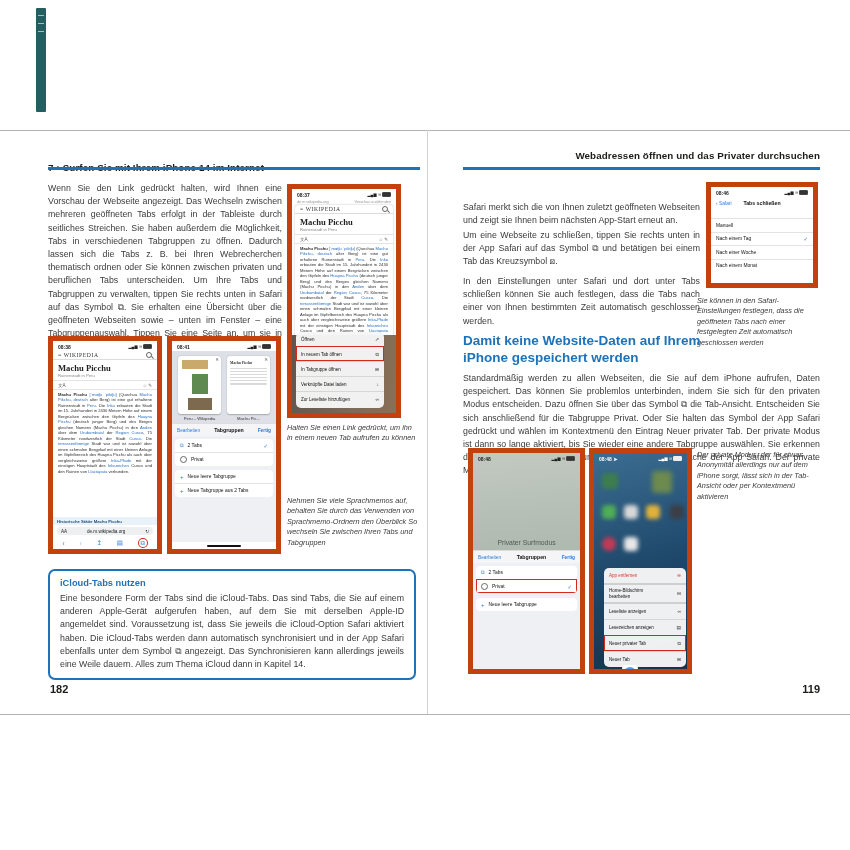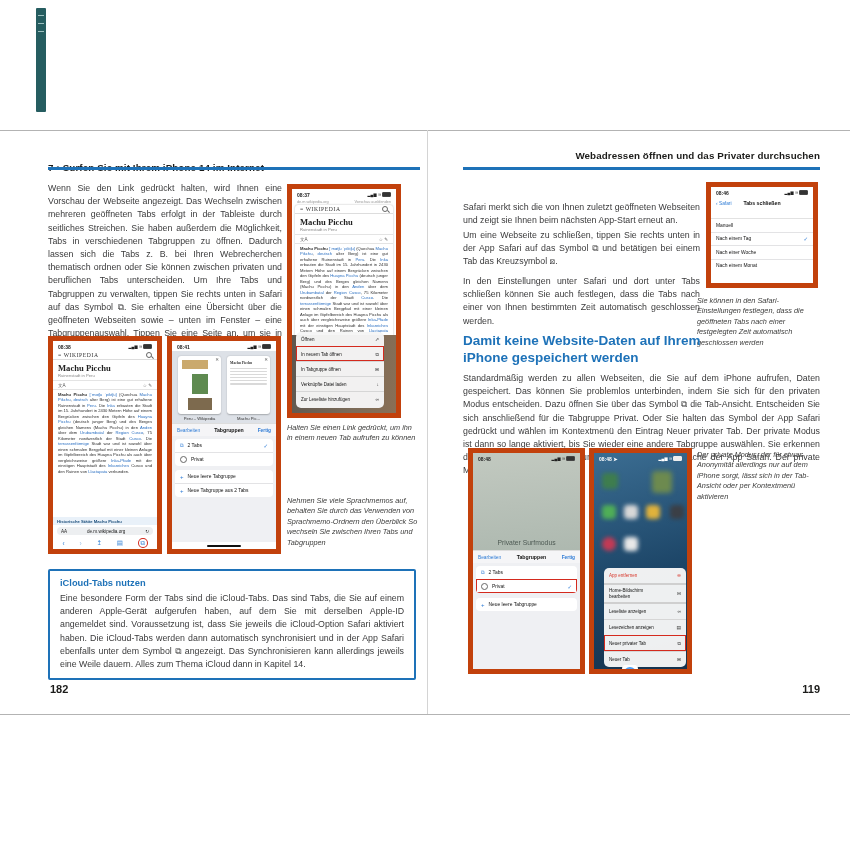--- a/index.html
+++ b/index.html
@@ -11,21 +11,21 @@
   .gutter{background:#d4d4d4}
   .chaptab{background:#265d60;border-radius:1px}
   .chaptab i{display:block;height:1px;background:#9dc0bf;margin:7px 2px}
   
   .hdr{font-size:9.8px;font-weight:bold;color:#1c1c1a;letter-spacing:.1px}
   .blrule{background:#1e72b8;height:2.5px}
   .para{font-size:8.8px;line-height:13.2px;text-align:justify;color:#3a3a3b}
   .cap{font-size:7.3px;line-height:10.4px;font-style:italic;color:#3c3c3b}
   .h2blue{font-size:13.5px;line-height:17px;font-weight:bold;color:#1e72b8}
   .pagenum{font-size:11px;font-weight:bold;color:#1c1c1a}
-  .infobox{border:2px solid #1e72b8;border-radius:2px;padding:7px 10px;background:#fff}
+  .infobox{border:2px solid #1e72b8;border-radius:7px;padding:7px 10px;background:#fff}
   .infobox .ttl{color:#1e72b8;font-weight:bold;font-size:9.3px;margin-bottom:4px}
   
   .ph{background:#fff;border:5px solid #c2410c;overflow:hidden}
   .sbar{display:flex;justify-content:space-between;align-items:center;padding:1px 5px 0 5px;height:9px}
   .sbar .t{font-size:5px;font-weight:bold;color:#222}
   .sbar .ic{font-size:4px;color:#222;display:flex;align-items:center;gap:1px}
   .batt{width:7px;height:3.5px;border:1px solid #444;border-radius:1px;background:#333}
   
   .wnav{display:flex;justify-content:space-between;align-items:center;padding:1px 5px;border-bottom:.5px solid #ddd}
   .wbrand{font-family:"Liberation Serif",serif;font-size:5.6px;letter-spacing:.6px;color:#333}

